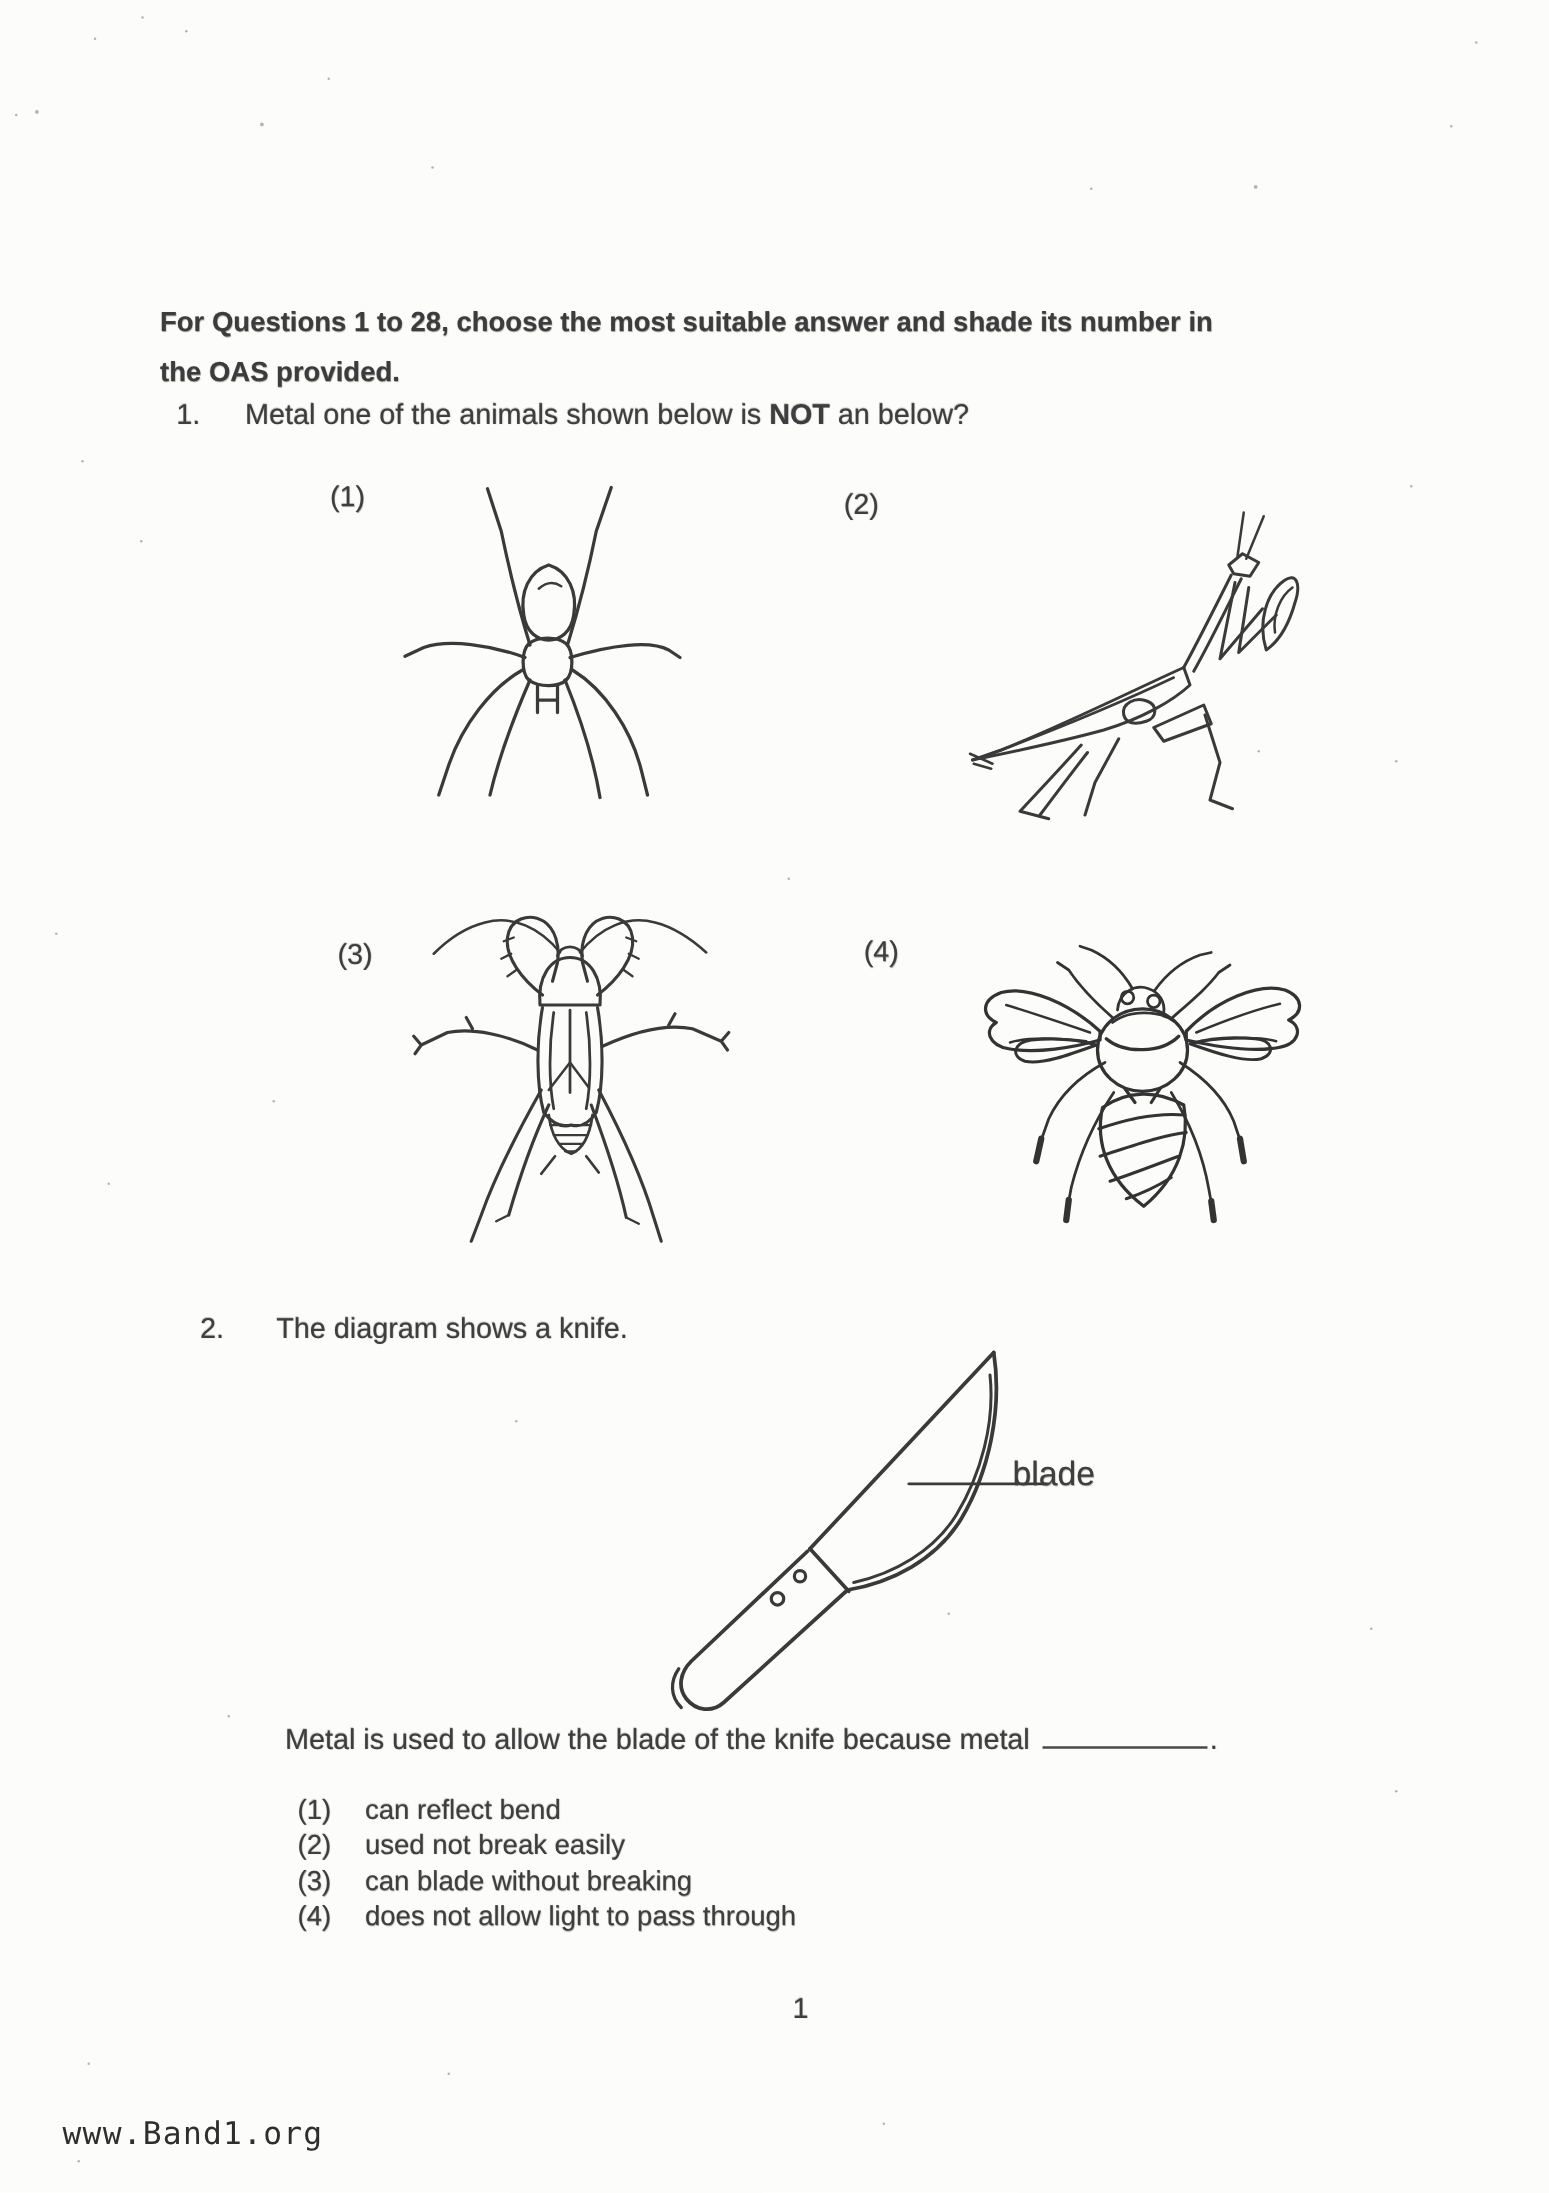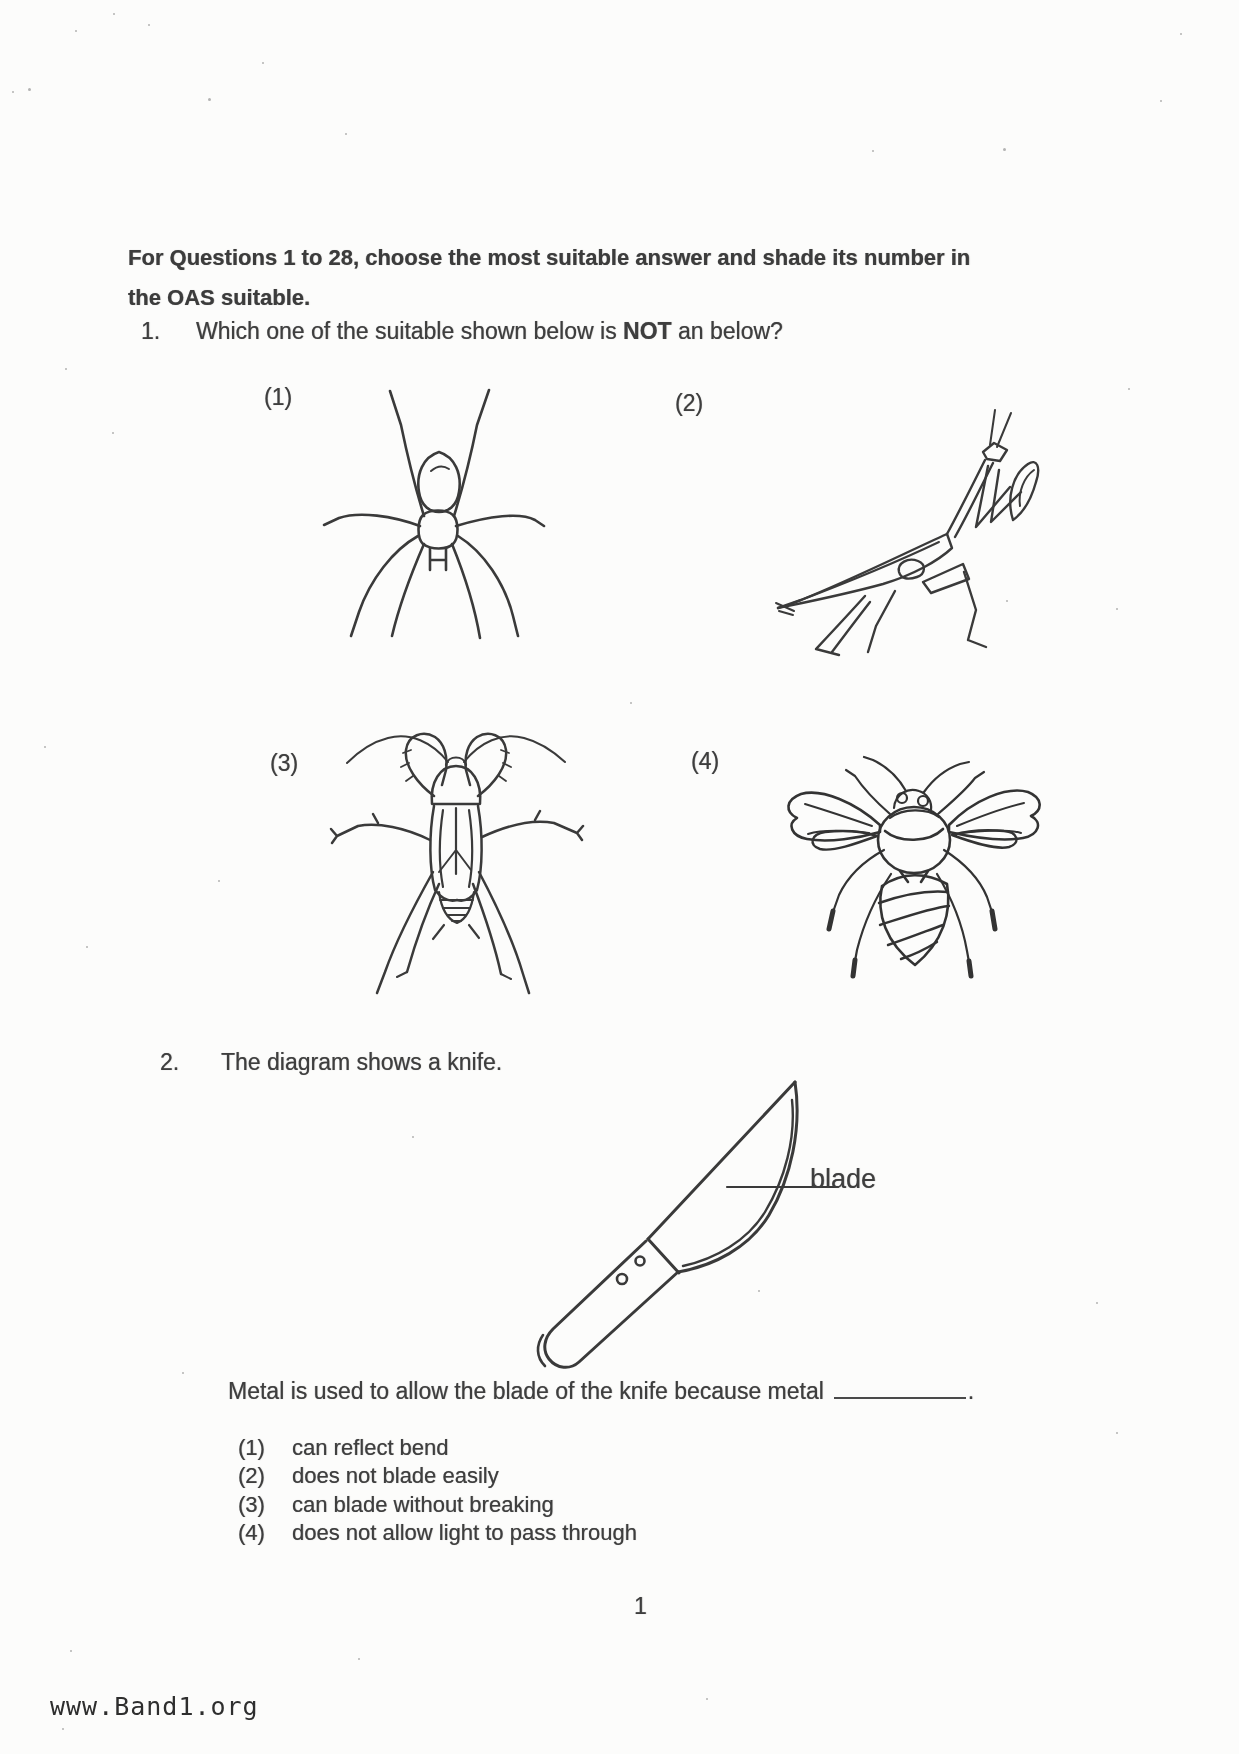--- a/index.html
+++ b/index.html
@@ -29,25 +29,25 @@
   svg{ position:absolute; overflow:visible; }
   .speck{ position:absolute; background:rgba(90,90,90,.45); border-radius:50%; }
 </style>
 </head>
 <body>
 
 <div class="page">
 
   <div class="abs instructions txt">
     <div>For Questions 1 to 28, choose the most suitable answer and shade its number in</div>
-    <div>the OAS suitable.</div>
+    <div>the OAS provided.</div>
   </div>
 
   <div class="abs q-number txt" style="left:141px;top:318px;">1.</div>
-  <div class="abs q-text txt" style="left:196px;top:318px;"><span>Which one of the suitable shown below is </span><span class="bold">NOT</span><span> an below?</span></div>
+  <div class="abs q-text txt" style="left:196px;top:318px;"><span>Metal one of the animals shown below is </span><span class="bold">NOT</span><span> an below?</span></div>
 
   <div class="abs opt-label txt" style="left:264px;top:384px;">(1)</div>
   <svg style="left:313px;top:378px;" width="235" height="275" viewBox="0 0 235 275">
     <g fill="none" stroke="#3a3a3a" stroke-width="2.6" stroke-linecap="round" stroke-linejoin="round">
       <path d="M126,74 C110,79 103,96 106,114 C108,128 117,134 126,134 C135,134 144,128 146,114 C149,96 142,79 126,74 Z"></path>
       <path d="M118,93 Q127,85 136,91" stroke-width="2"></path>
       <path d="M110,137 C104,143 104,160 110,166 C118,172 134,172 140,166 C146,160 146,143 140,137 C133,131 117,131 110,137 Z"></path>
       <path d="M117,170 L117,192 M133,170 L133,192 M117,182 L133,182"></path>
       <path d="M111,138 C103,112 94,76 88,47 L77,13"></path>
       <path d="M141,138 C149,112 158,77 164,47 L176,12"></path>
@@ -158,21 +158,21 @@
 
   <div class="abs stem txt"><span>Metal is used to allow the blade of the knife because metal</span><span class="blank"></span><span>.</span></div>
 
   <div class="abs q2-options txt">
     <div class="q2-option-row">
       <span class="olabel">(1)</span>
       <span>can reflect bend</span>
     </div>
     <div class="q2-option-row">
       <span class="olabel">(2)</span>
-      <span>does not blade easily</span>
+      <span>used not break easily</span>
     </div>
     <div class="q2-option-row">
       <span class="olabel">(3)</span>
       <span>can blade without breaking</span>
     </div>
     <div class="q2-option-row">
       <span class="olabel">(4)</span>
       <span>does not allow light to pass through</span>
     </div>
   </div>

